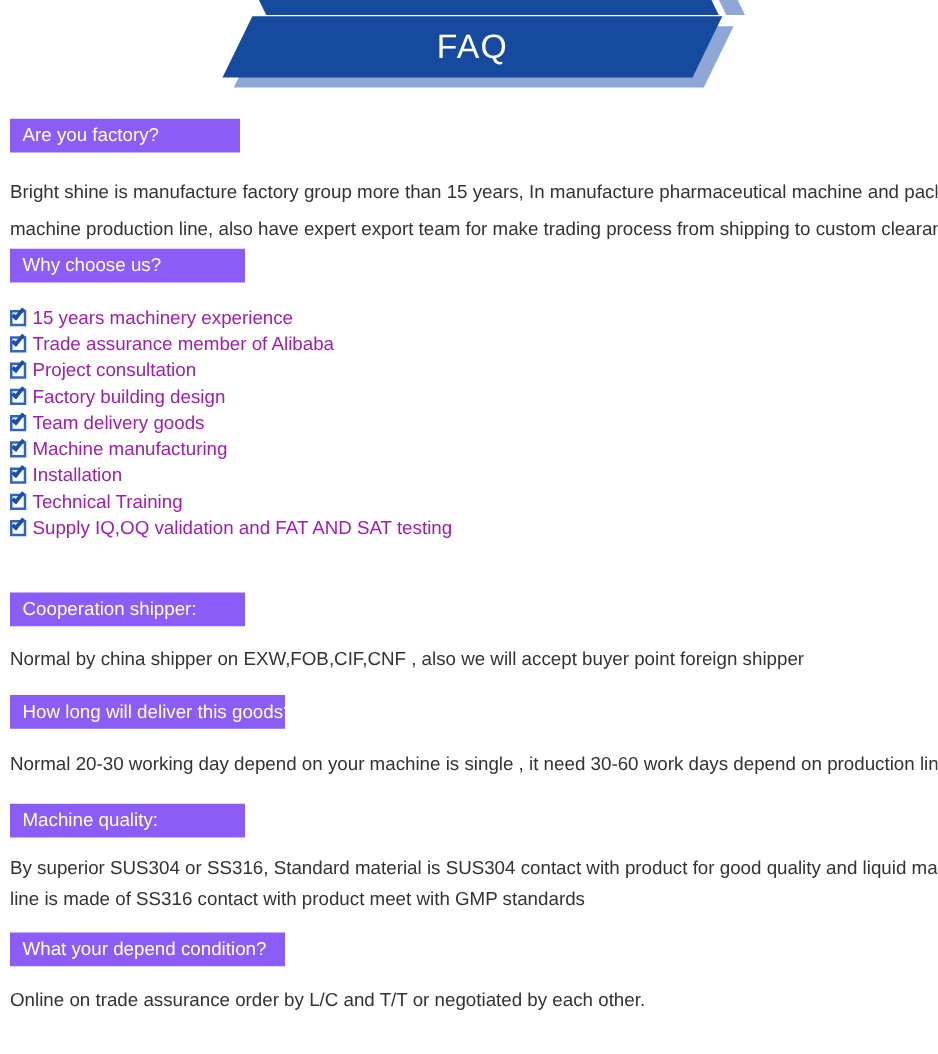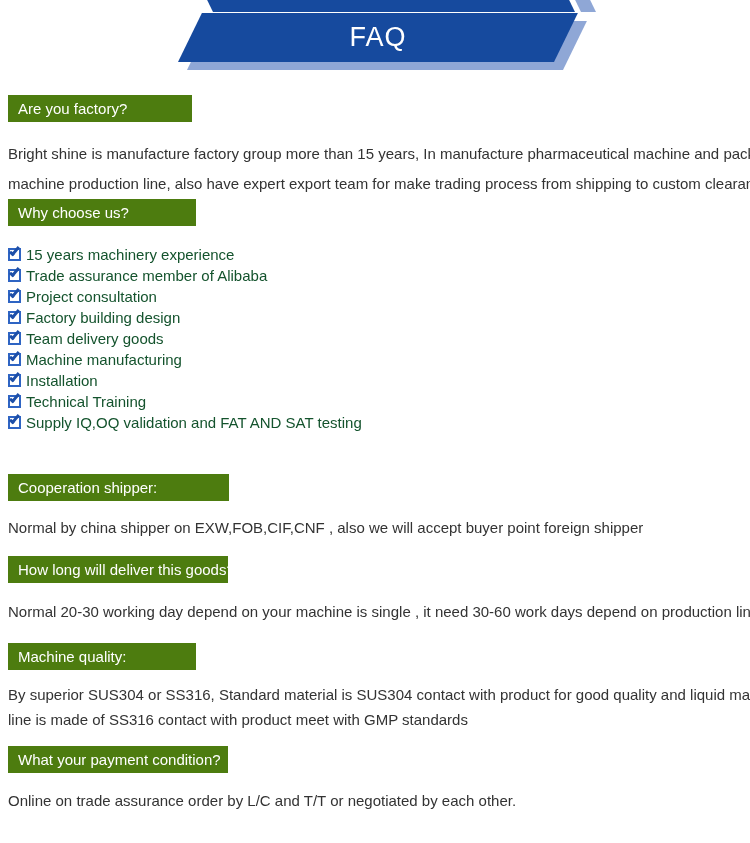--- a/index.html
+++ b/index.html
@@ -15,33 +15,33 @@
   
   .banner-shadow { position:absolute; left:187px; top:21px; width:376px; height:49px;
                    background:#8FA7D6; transform:skewX(-26deg); transform-origin:bottom left; }
   .banner-main { position:absolute; left:178px; top:13px; width:376px; height:49px;
                  background:#164A9E; transform:skewX(-26deg); transform-origin:bottom left; }
   .banner-title { position:absolute; left:0; top:0; width:100%; height:49px;
                   line-height:49px; text-align:center; color:#ffffff; font-size:27px;
                   letter-spacing:1px; transform:skewX(26deg); }
 
   
-  .hdr { position:absolute; left:8px; height:27px; background:#4d7c0f; color:#ffffff;
+  .hdr { position:absolute; left:8px; height:27px; background:#8b5cf6; color:#ffffff;
          font-size:15px; line-height:27px; padding-left:10px; overflow:hidden;
          white-space:nowrap; }
 
   
   .para { position:absolute; left:8px; color:#333333; font-size:15px; white-space:nowrap; }
   .para div { white-space:nowrap; }
   .lh30 { line-height:30px; }
   .lh25 { line-height:25px; }
 
   
   .checklist { position:absolute; left:8px; top:244px; }
-  .check-item { height:21px; display:flex; align-items:center; color:#14532d; font-size:15px; }
+  .check-item { height:21px; display:flex; align-items:center; color:#a21caf; font-size:15px; }
   .cbox { position:relative; width:13px; height:13px; border:2px solid #2E64C3;
           background:#ffffff; margin-right:5px; flex:0 0 auto; }
   .cbox .tick { position:absolute; left:2px; top:-5px; width:5px; height:11px;
                 border-right:3px solid #1D4FA8; border-bottom:3px solid #1D4FA8;
                 transform:rotate(40deg); }
 </style>
 </head>
 <body>
 
 <div class="page">
@@ -111,34 +111,34 @@
       <span>Technical Training</span>
     </div>
     <div class="check-item">
       <span class="cbox">
           <span class="tick"></span>
         </span>
       <span>Supply IQ,OQ validation and FAT AND SAT testing</span>
     </div>
   </div>
 
-  <div class="hdr" style="top:474px; width:221px;">Cooperation shipper:</div>
+  <div class="hdr" style="top:474px; width:188px;">Cooperation shipper:</div>
   <div class="para lh30" style="top:513px;text-align:right;">
     <div>Normal by china shipper on EXW,FOB,CIF,CNF , also we will accept buyer point foreign shipper</div>
   </div>
 
   <div class="hdr" style="top:556px; width:220px;">How long will deliver this goods?</div>
   <div class="para lh30" style="top:597px;">
     <div>Normal 20-30 working day depend on your machine is single , it need 30-60 work days depend on production line</div>
   </div>
 
   <div class="hdr" style="top:643px; width:188px;">Machine quality:</div>
   <div class="para lh25" style="top:682px;">
     <div>By superior SUS304 or SS316, Standard material is SUS304 contact with product for good quality and  liquid machine</div>
     <div>line is made of SS316 contact with product meet with GMP standards</div>
   </div>
 
-  <div class="hdr" style="top:746px; width:220px;">What your payment condition?</div>
+  <div class="hdr" style="top:746px; width:220px;">What your depend condition?</div>
   <div class="para lh30" style="top:786px;">
     <div>Online on trade assurance order by L/C and T/T or negotiated by each other.</div>
   </div>
 
 </div>
 
 </body></html>

